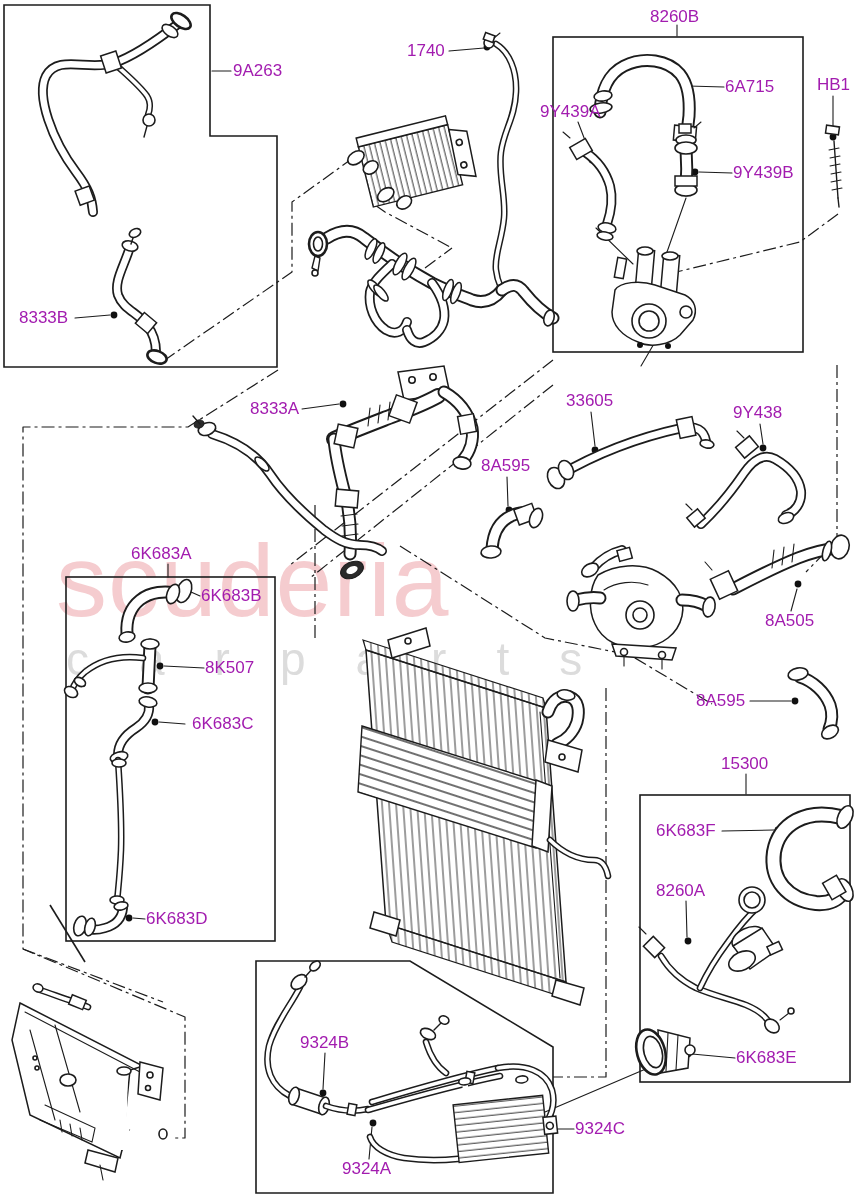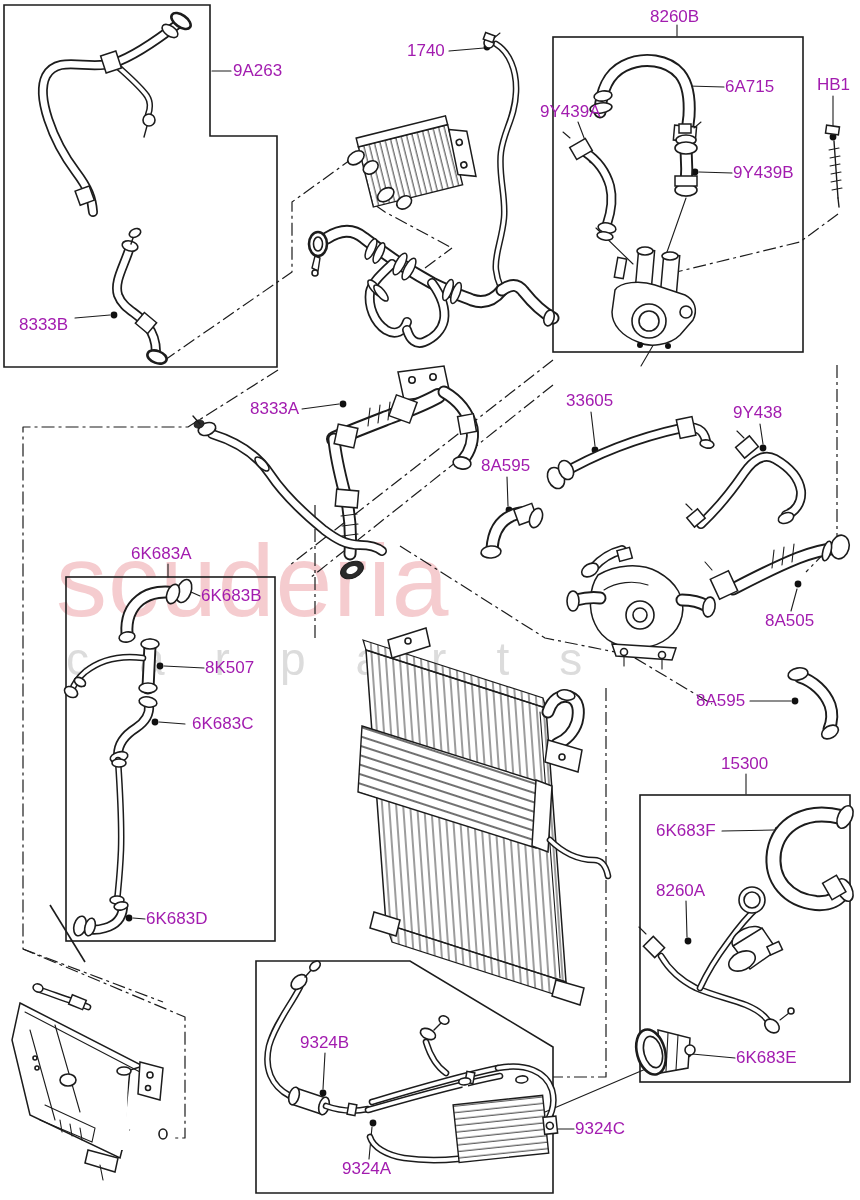--- a/index.html
+++ b/index.html
@@ -549,21 +549,21 @@
     </g>
   </svg>
 
   <div class="part-label" style="left:233px;top:62px">9A263</div>
   <div class="part-label" style="left:407px;top:42px">1740</div>
   <div class="part-label" style="left:650px;top:8px">8260B</div>
   <div class="part-label" style="left:725px;top:78px">6A715</div>
   <div class="part-label" style="left:817px;top:76px">HB1</div>
   <div class="part-label" style="left:540px;top:103px">9Y439A</div>
   <div class="part-label" style="left:733px;top:164px">9Y439B</div>
-  <div class="part-label" style="left:19px;top:316px">8333B</div>
+  <div class="part-label" style="left:19px;top:309px">8333B</div>
   <div class="part-label" style="left:250px;top:400px">8333A</div>
   <div class="part-label" style="left:566px;top:392px">33605</div>
   <div class="part-label" style="left:733px;top:404px">9Y438</div>
   <div class="part-label" style="left:481px;top:457px">8A595</div>
   <div class="part-label" style="left:131px;top:545px">6K683A</div>
   <div class="part-label" style="left:201px;top:587px">6K683B</div>
   <div class="part-label" style="left:205px;top:659px">8K507</div>
   <div class="part-label" style="left:192px;top:715px">6K683C</div>
   <div class="part-label" style="left:765px;top:612px">8A505</div>
   <div class="part-label" style="left:696px;top:692px">8A595</div>

